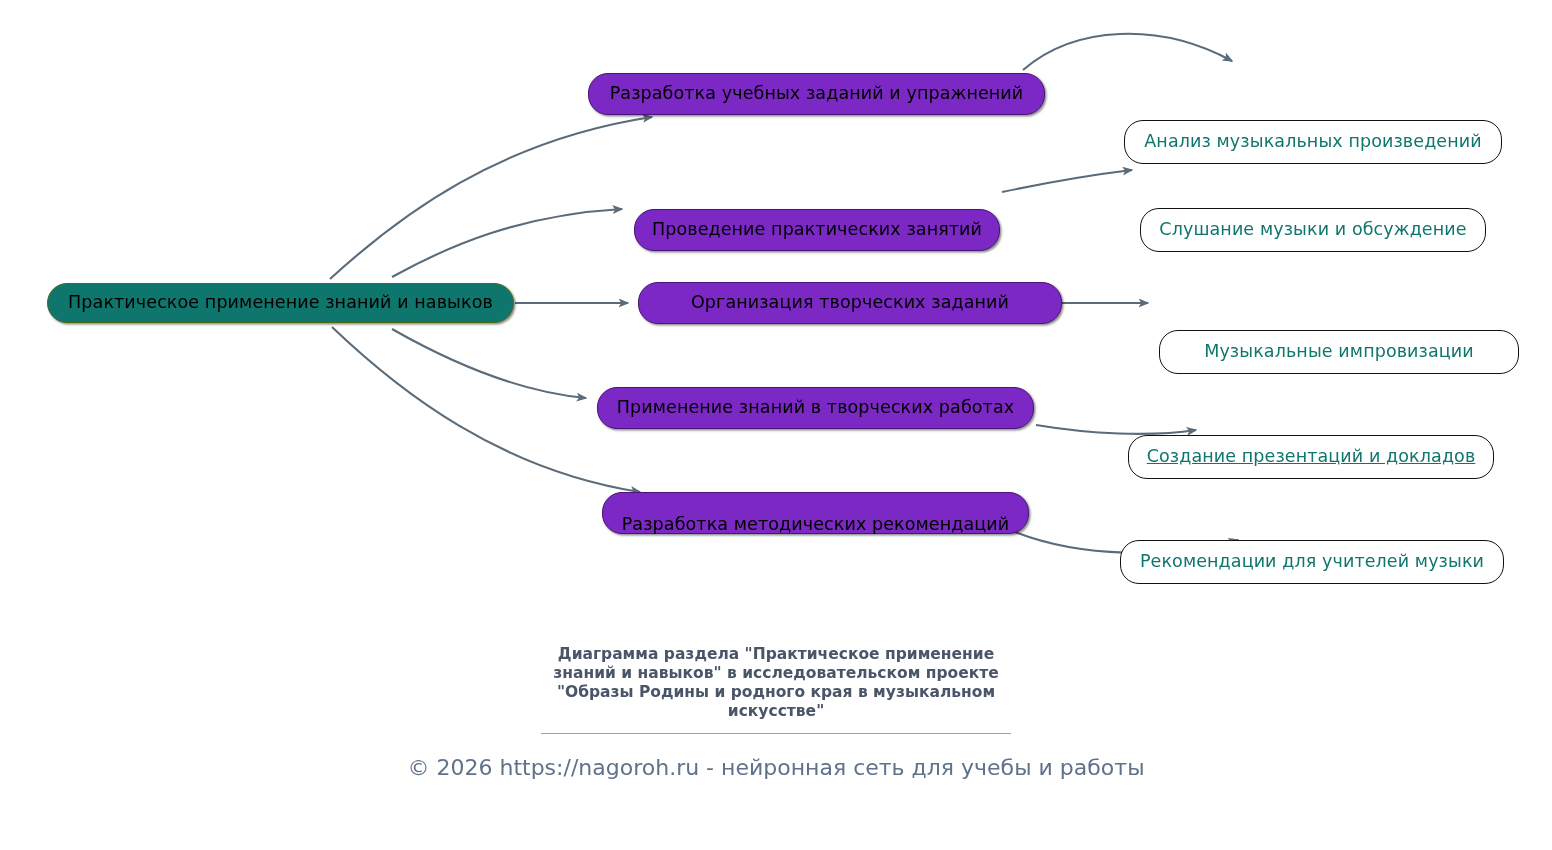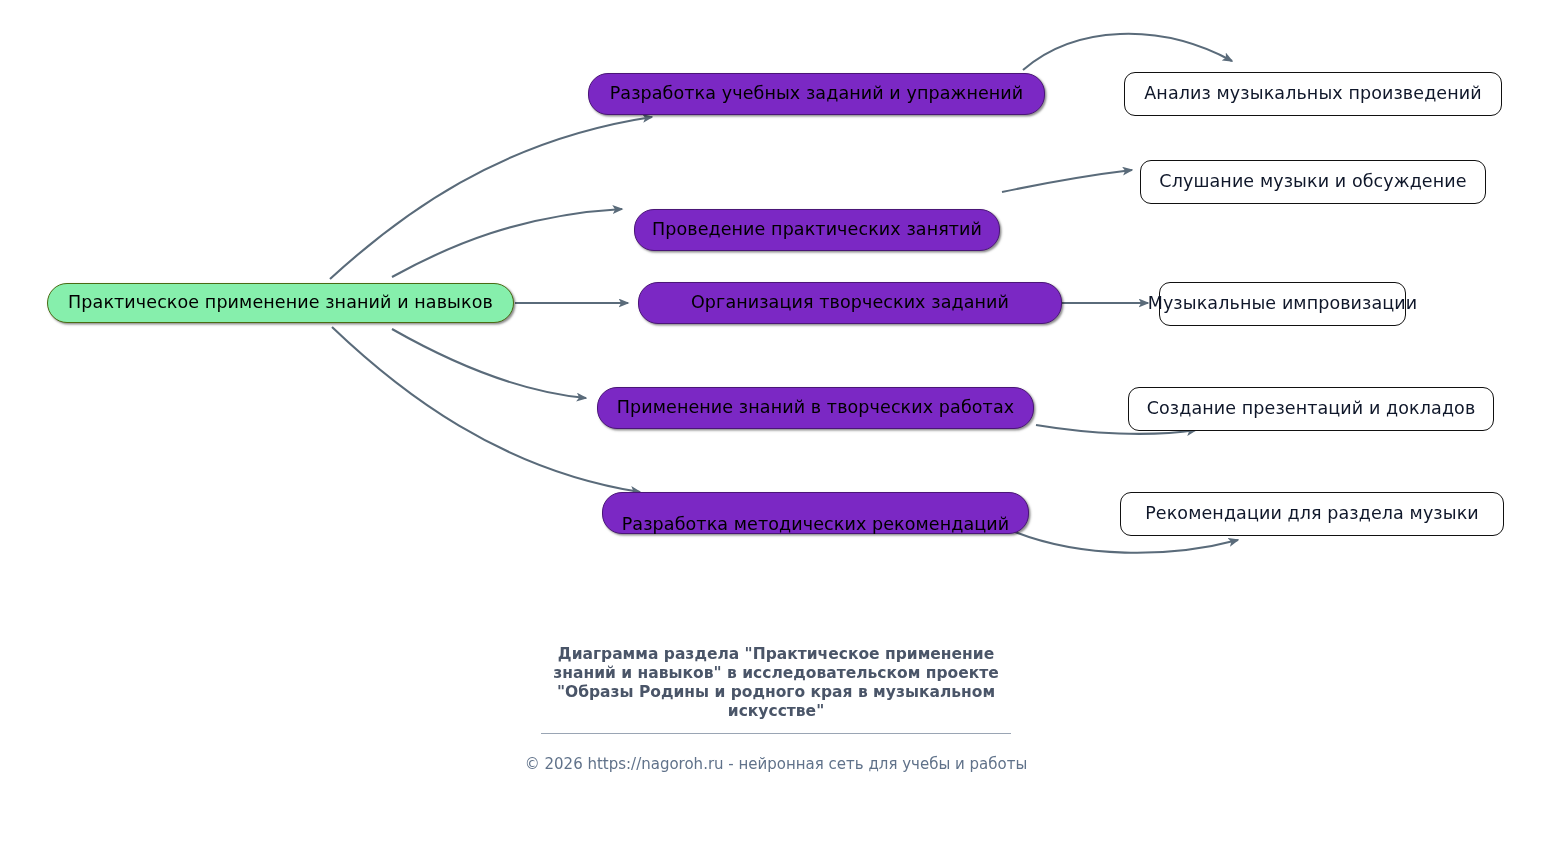--- a/index.html
+++ b/index.html
@@ -42,42 +42,43 @@
     white-space: nowrap;
     letter-spacing: 0.1px;
   }
 
   .node-label {
     display: block;
     line-height: 1;
   }
 
   .node.root {
-    background: #86efac;
+    background: #0f766e;
     border: 1.3px solid #4a6b13;
     color: #000000;
     font-size: 17.5px;
     box-shadow: 1.5px 1.5px 2.2px rgba(0,0,0,0.45);
     text-align: right;
   }
 
   .node.mid {
     background: #7b28c4;
     border: 1.3px solid #4a1577;
     color: #000000;
     font-size: 17.5px;
     box-shadow: 1.5px 1.5px 2.2px rgba(0,0,0,0.45);
   }
 
   .node.leaf {
     background: #ffffff;
     border: 1.5px solid #111111;
-    color: #0f172a;
+    color: #0f766e;
     font-size: 17.5px;
-    border-radius: 11px;
+    border-radius: 19px;
+    margin-top: 48px;
   }
 
   .caption {
     position: absolute;
     text-align: center;
     color: #4a5568;
     font-weight: bold;
     font-size: 15.5px;
     line-height: 19px;
     left: 0;
@@ -91,21 +92,21 @@
     width: 470px;
     border-top: 1.4px solid #9aa5b4;
   }
 
   .footer {
     position: absolute;
     left: 0;
     right: 0;
     text-align: center;
     color: #60728a;
-    font-size: 15px;
+    font-size: 22px;
   }
 </style>
 </head>
 <body>
 
 <div id="canvas">
 
   <svg class="edge-layer" viewBox="0 0 1552 850" width="1552" height="850">
     <defs>
       <marker id="arrowhead" markerWidth="11" markerHeight="9" refX="9.5" refY="4.5" orient="auto" markerUnits="userSpaceOnUse">
@@ -162,30 +163,30 @@
   </div>
 
   <div class="node leaf" style="left:1124px; top:72px; width:378px; height:44px;">
     <span class="node-label">Анализ музыкальных произведений</span>
   </div>
 
   <div class="node leaf" style="left:1140px; top:160px; width:346px; height:44px;">
     <span class="node-label">Слушание музыки и обсуждение</span>
   </div>
 
-  <div class="node leaf" style="left:1159px; top:282px; width:247px; height:44px;">
+  <div class="node leaf" style="left:1159px; top:282px; width:360px; height:44px;">
     <span class="node-label">Музыкальные импровизации</span>
   </div>
 
-  <div class="node leaf" style="left:1128px; top:387px; width:366px; height:44px;">
+  <div class="node leaf" style="left:1128px; top:387px; width:366px; height:44px;text-decoration:underline;">
     <span class="node-label">Создание презентаций и докладов</span>
   </div>
 
   <div class="node leaf" style="left:1120px; top:492px; width:384px; height:44px;">
-    <span class="node-label">Рекомендации для раздела музыки</span>
+    <span class="node-label">Рекомендации для учителей музыки</span>
   </div>
 
   <div class="caption" style="top:645px;">
     <div>Диаграмма раздела "Практическое применение</div>
     <div>знаний и навыков" в исследовательском проекте</div>
     <div>"Образы Родины и родного края в музыкальном</div>
     <div>искусстве"</div>
   </div>
 
   <div class="caption-rule" style="top:733px;"></div>

